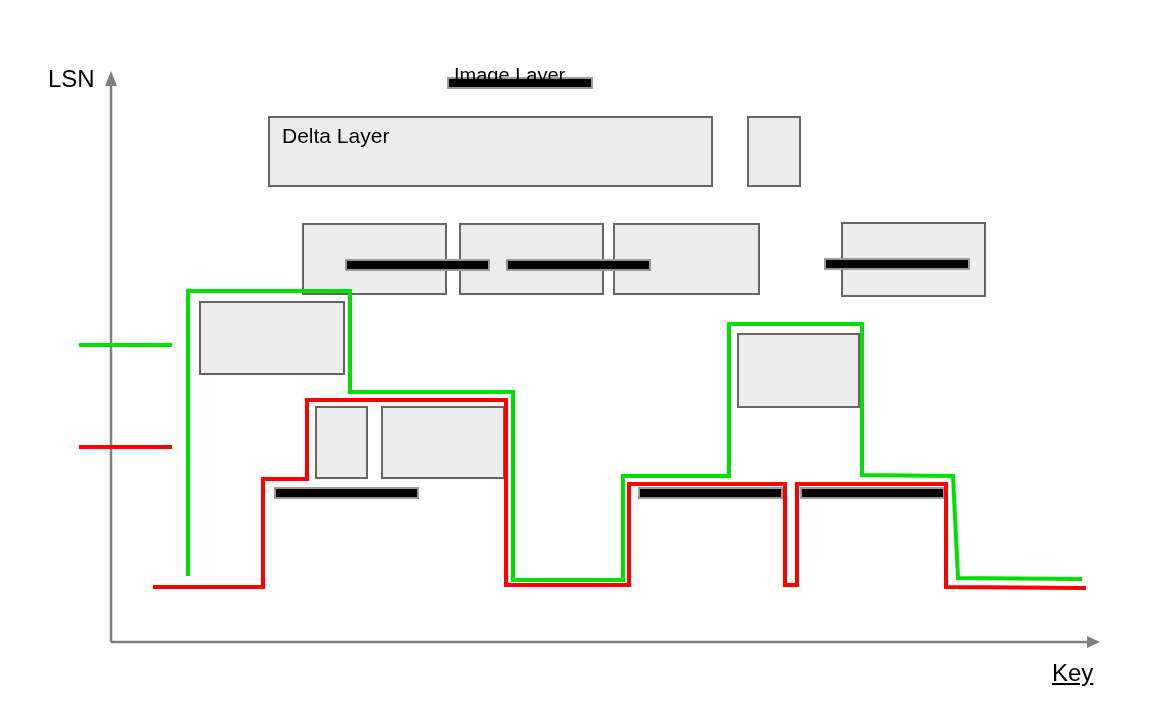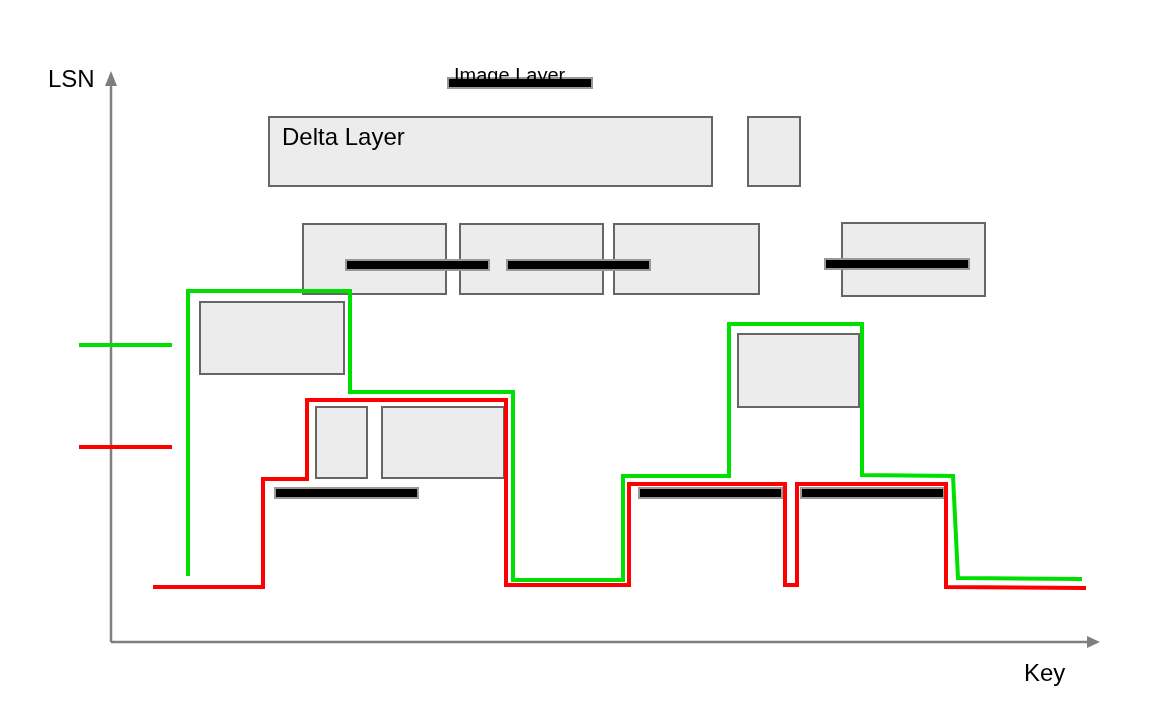--- a/index.html
+++ b/index.html
@@ -12,21 +12,21 @@
     overflow: hidden;
   }
   .label {
     position: absolute;
     color: #000000;
     white-space: nowrap;
     line-height: 1.1;
   }
   .label-axis  { font-size: 24px; }
   .label-title { font-size: 20px; margin-top: 12px; }
-  .label-delta { font-size: 24px; }
+  .label-delta { font-size: 21px; }
   .delta-rect {
     position: absolute;
     background: #ececec;
     border: 2px solid #666666;
     box-sizing: border-box;
   }
   .image-bar {
     position: absolute;
     background: #000000;
     border: 2px solid #999999;
@@ -71,16 +71,16 @@
       <line x1="111" y1="642" x2="1087" y2="642" stroke="#7f7f7f" stroke-width="2.5"></line>
       <path d="M 105 86 L 117 86 L 111 71 Z" fill="#7f7f7f"></path>
       <path d="M 1087 636 L 1087 648 L 1100 642 Z" fill="#7f7f7f"></path>
       <line x1="79" y1="345" x2="172" y2="345" stroke="#00e000" stroke-width="4"></line>
       <line x1="79" y1="447" x2="172" y2="447" stroke="#ff0000" stroke-width="4"></line>
       <polyline points="188,576 188,291 350,291 350,392 513,392 513,580 623,580 623,476 729,476 729,324 862,324 862,475 953,476 958,578 1082,579" fill="none" stroke="#00e000" stroke-width="4" stroke-linejoin="miter" stroke-linecap="butt"></polyline>
       <polyline points="153,587 263,587 263,479 307,479 307,400 506,400 506,585 629,585 629,484 785,484 785,585 797,585 797,484 946,484 946,587 1086,588" fill="none" stroke="#ff0000" stroke-width="4" stroke-linejoin="miter" stroke-linecap="butt"></polyline>
     </svg>
 
   <div class="label label-axis" style="left:48px;  top:66px;">LSN</div>
-  <div class="label label-axis" style="left:1024px; top:660px;">Key</div>
+  <div class="label label-axis" style="left:1052px; top:660px;text-decoration:underline;">Key</div>
   <div class="label label-title" style="left:454px; top:52px;">Image Layer</div>
   <div class="label label-delta" style="left:282px; top:124px;">Delta Layer</div>
 </div>
 
 </body></html>

